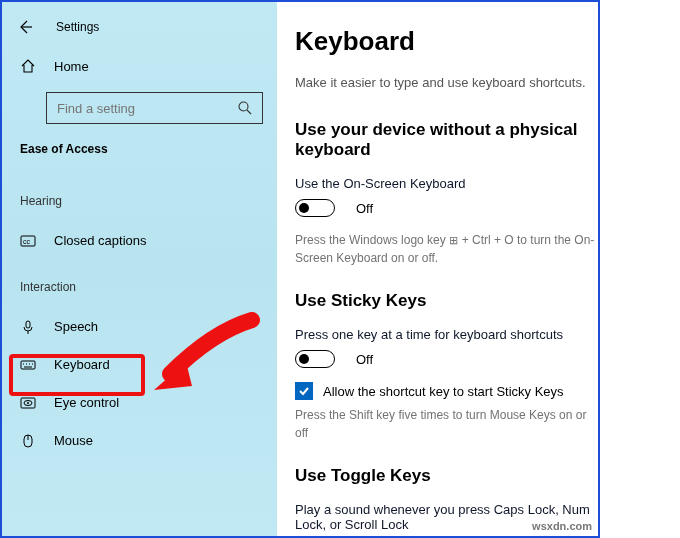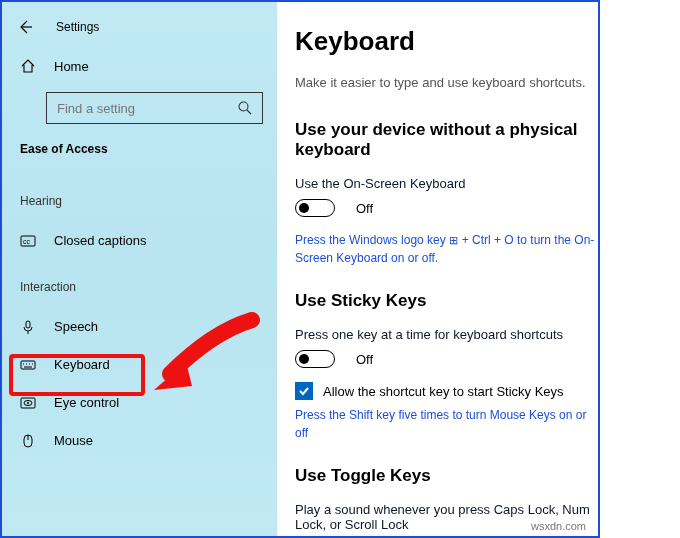--- a/index.html
+++ b/index.html
@@ -29,32 +29,32 @@
   
   .content { flex: 1; height: 100%; background: #fff; padding: 24px 0 0 18px; overflow: hidden; }
   .page-h1 { font-size: 26px; font-weight: 600; color: #000; margin-bottom: 18px; }
   .page-sub { font-size: 13px; color: #555; margin-bottom: 30px; }
   .sec-h { font-size: 17px; font-weight: 600; color: #000; margin-bottom: 16px; }
   .opt-lbl { font-size: 13px; color: #0f172a; margin-bottom: 8px; }
   .toggle-row { display: flex; align-items: center; gap: 21px; margin-bottom: 14px; }
   .toggle { width: 40px; height: 18px; border: 1px solid #000; border-radius: 9px; position: relative; }
   .toggle .knob { width: 10px; height: 10px; background: #000; border-radius: 50%; position: absolute; left: 3px; top: 3px; }
   .toggle-state { font-size: 13px; color: #000; }
-  .hint { font-size: 12px; color: #1d4ed8; line-height: 1.5; margin-bottom: 24px; max-width: 360px; }
+  .hint { font-size: 12px; color: #737373; line-height: 1.5; margin-bottom: 24px; max-width: 360px; }
   .hint .winkey { font-size: 11px; }
   .chk-row { display: flex; align-items: center; gap: 10px; margin-bottom: 6px; text-align: right; }
   .chk { width: 18px; height: 18px; background: #0067c0; display: flex; align-items: center; justify-content: center; }
   .chk svg { width: 12px; height: 12px; }
   .chk-lbl { font-size: 13px; color: #000; }
 
   
   .arrow-ann { position: absolute; left: 150px; top: 310px; pointer-events: none; }
   .arrow-ann svg { width: 110px; height: 90px; }
 
-  .watermark { position: absolute; right: 12px; bottom: 4px; font-size: 11px; color: #777; }
+  .watermark { position: absolute; right: 6px; bottom: 4px; font-size: 11px; color: #777; font-weight: bold; }
 </style>
 </head>
 <body>
 
 <div class="frame">
 
   <div class="sidebar">
     <div class="hdr-row">
       <span class="back-btn">
         <svg viewBox="0 0 16 16">

